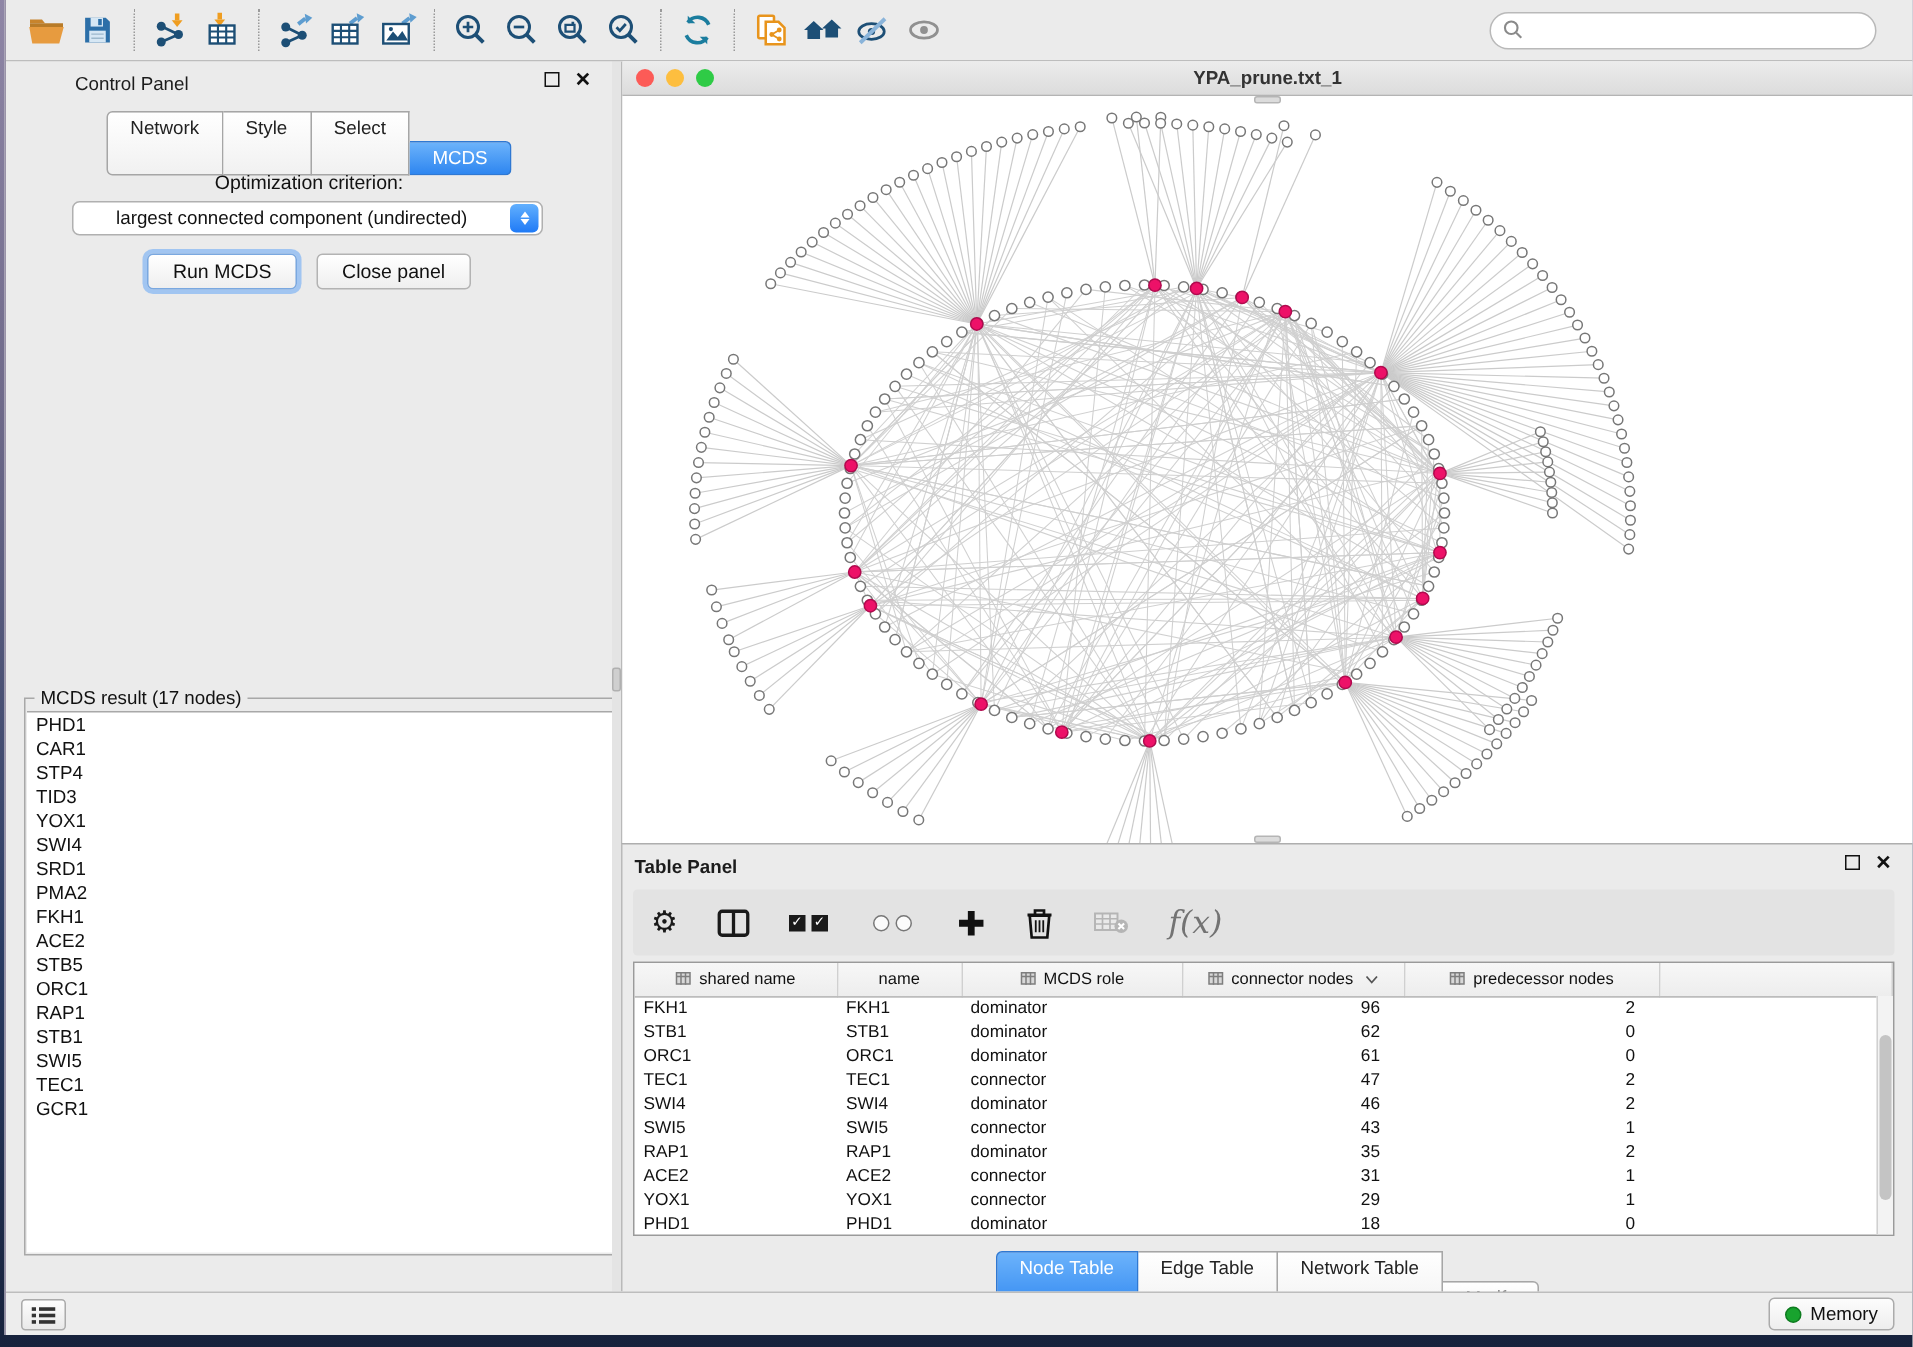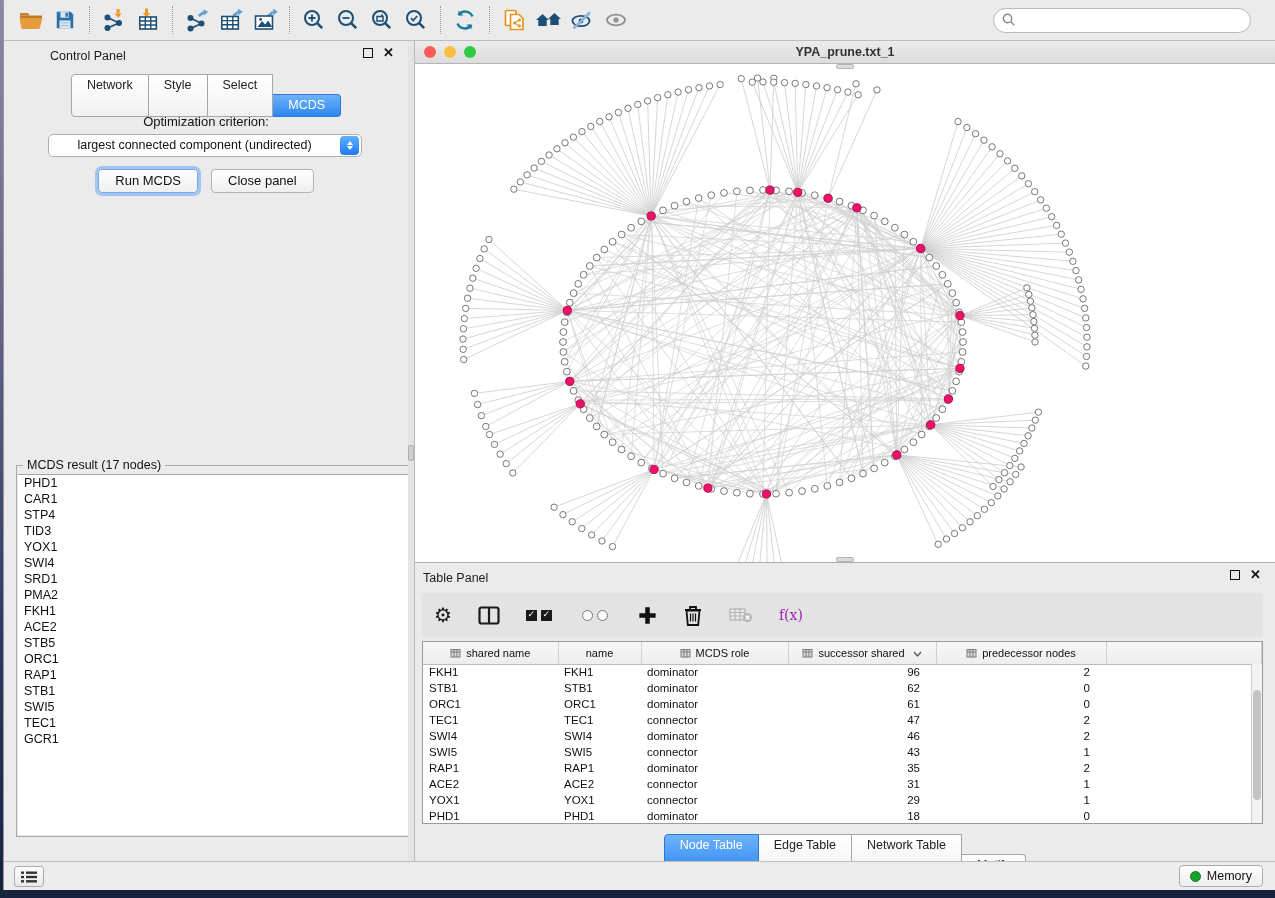--- a/index.html
+++ b/index.html
@@ -64,21 +64,21 @@
   
   .tablepanel { position:absolute; left:410px; top:521px; right:0; bottom:0; background:#ebebeb; border-left:1px solid #b9b9b9; border-top:1px solid #aeaeae; }
   .tp-head { position:absolute; left:0; right:0; top:0; height:28px; }
   .tp-toolbar { position:absolute; left:7px; right:12px; top:30px; height:44px; background:#e3e3e3; border-radius:3px; display:flex; align-items:center; padding:0 12px; gap:26px; }
   .tp-icon { display:flex; align-items:center; justify-content:center; }
   .gear { font-size:20px; color:#1a1a1a; line-height:20px; }
   .cbx { width:11px; height:11px; display:inline-block; margin-right:4px; }
   .cbx.dark { background:#1a1a1a; position:relative; }
   .cbx.dark:after { content:"✓"; color:#fff; font-size:9px; position:absolute; left:1.5px; top:-0.5px; }
   .cbx.light { background:#fbfbfb; border:1.5px solid #777; }
-  .fx { font-family:"DejaVu Serif", serif; font-size:14px; color:#a21caf; }
+  .fx { font-family:"DejaVu Serif", serif; font-style:italic; font-size:21px; color:#737373; }
   .ntable-wrap { position:absolute; left:7px; right:12px; top:78px; height:183px; background:#fff; border:1px solid #9a9a9a; overflow:hidden; }
   table.ntable { border-collapse:collapse; table-layout:fixed; width:100%; }
   .ntable th { height:22px; background:linear-gradient(#f7f7f7,#ededed); border-right:1px solid #d0d0d0; border-bottom:1px solid #bcbcbc; font-size:11px; font-weight:normal; color:#111; text-align:center; white-space:nowrap; overflow:hidden; }
   .ntable th .hico { margin-right:5px; vertical-align:-1px; }
   .ntable th .chev { margin-left:8px; }
   .ntable td { height:16px; font-size:11.5px; color:#111; padding:0 6px; white-space:nowrap; overflow:hidden; }
   .ntable td.num { text-align:right; padding-right:16px; }
   .tscroll { position:absolute; right:0; top:22px; bottom:0; width:11px; background:#f3f3f3; border-left:1px solid #d0d0d0; }
   .tscroll .thumb { position:absolute; left:1px; width:8px; top:26px; height:110px; background:#c4c4c4; border-radius:4px; }
   .tp-tabs { position:absolute; left:0; right:0; top:271px; }
@@ -971,21 +971,21 @@
               <circle cx="239.0721929969946" cy="405.47792632770444" r="4.1"></circle>
             </g>
           </svg>
         <span class="hgrip" style="top:0;"></span>
         <span class="hgrip" style="bottom:0;"></span>
       </div>
     </div>
 
     <div class="tablepanel">
       <div class="tp-head">
-        <span class="panel-title" style="left:8px;">Table Panel</span>
+        <span class="panel-title" style="left:8px;font-weight:bold;">Table Panel</span>
         <span class="panel-btns">
           <span class="float-box"></span>
           <span class="close-x">✕</span>
         </span>
       </div>
       <div class="tp-toolbar">
         <span class="tp-icon gear">⚙</span>
         <span class="tp-icon">
           <svg width="22" height="19" viewBox="0 0 22 19">
               <rect x="1.5" y="1.5" width="19" height="16" rx="2" fill="none" stroke="#1a1a1a" stroke-width="2.2"></rect>
@@ -1042,21 +1042,21 @@
                     <path d="M1 4h9M4 1.5v8M7 1.5v8" stroke="#7e7e7e"></path>
                   </svg><span>shared name</span></th>
               <th><span>name</span></th>
               <th><svg class="hico" width="11" height="10" viewBox="0 0 11 10">
                     <rect x="1" y="1.5" width="9" height="7.5" fill="#d8d8d8" stroke="#7e7e7e"></rect>
                     <path d="M1 4h9M4 1.5v8M7 1.5v8" stroke="#7e7e7e"></path>
                   </svg><span>MCDS role</span></th>
               <th><svg class="hico" width="11" height="10" viewBox="0 0 11 10">
                     <rect x="1" y="1.5" width="9" height="7.5" fill="#d8d8d8" stroke="#7e7e7e"></rect>
                     <path d="M1 4h9M4 1.5v8M7 1.5v8" stroke="#7e7e7e"></path>
-                  </svg><span>successor shared</span><svg class="chev" width="9" height="6" viewBox="0 0 9 6">
+                  </svg><span>connector nodes</span><svg class="chev" width="9" height="6" viewBox="0 0 9 6">
                     <path d="M1 1l3.5 4L8 1" fill="none" stroke="#555" stroke-width="1.2"></path>
                   </svg></th>
               <th><svg class="hico" width="11" height="10" viewBox="0 0 11 10">
                     <rect x="1" y="1.5" width="9" height="7.5" fill="#d8d8d8" stroke="#7e7e7e"></rect>
                     <path d="M1 4h9M4 1.5v8M7 1.5v8" stroke="#7e7e7e"></path>
                   </svg><span>predecessor nodes</span></th>
               <th></th>
             </tr>
           </thead>
           <tbody id="node-rows">

